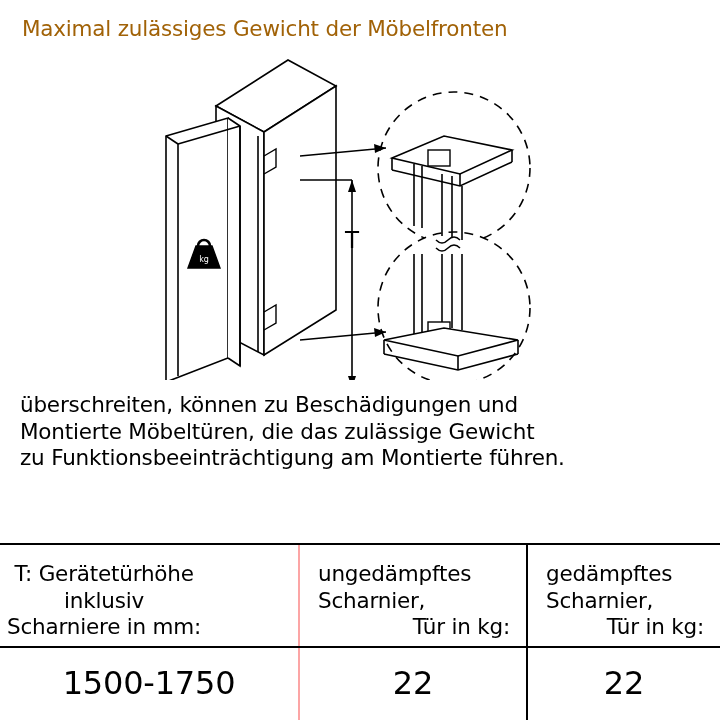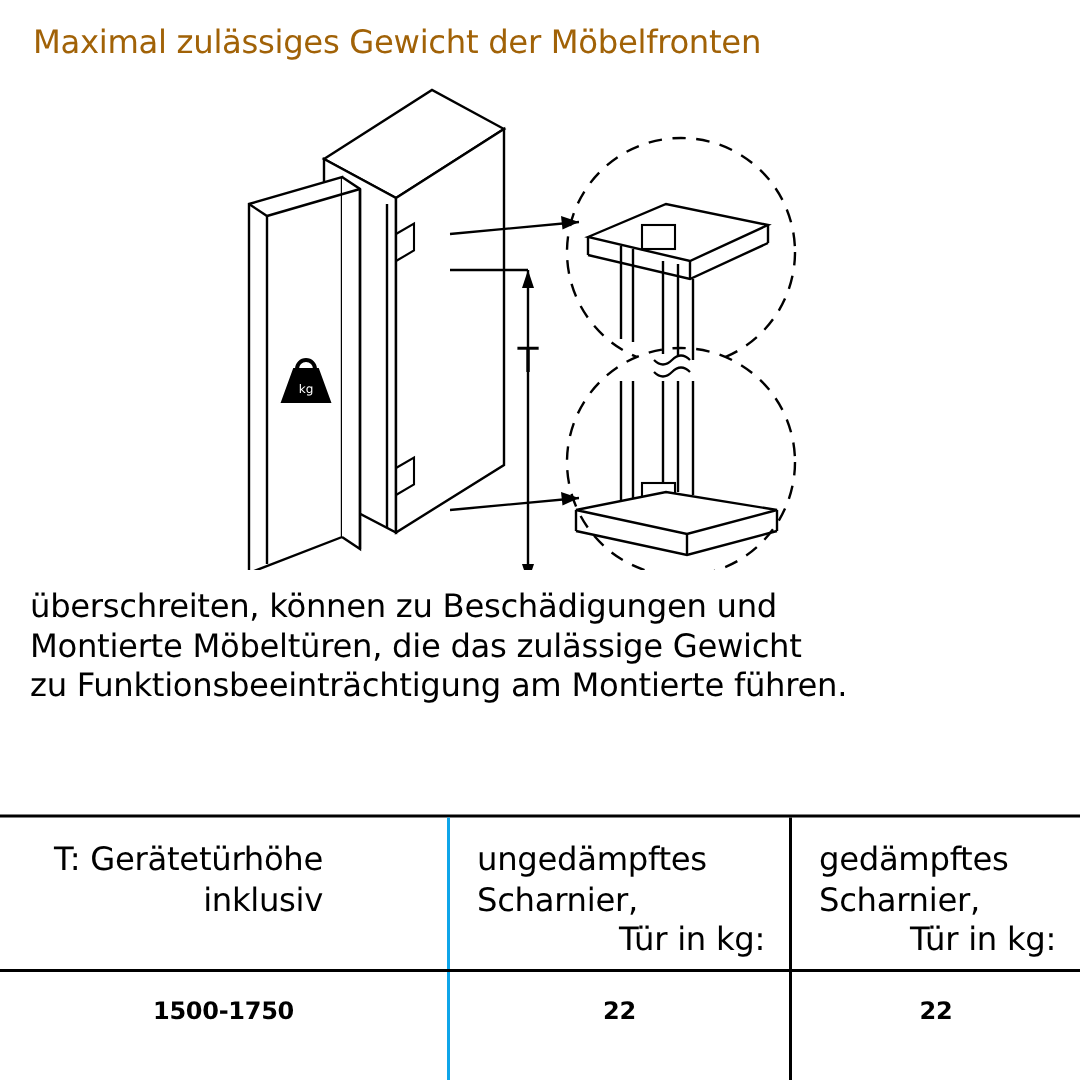--- a/index.html
+++ b/index.html
@@ -58,45 +58,44 @@
     display: flex;
     width: 720px;
   }
   .table .row.header-row { height: 101px; }
   .table .row.value-row { height: 74px; border-top: 2px solid #000; }
   .cell {
     box-sizing: border-box;
     position: relative;
   }
   .c1 { width: 298px; }
-  .c2 { width: 228px; border-left: 2px solid #0ea5e9; }
+  .c2 { width: 228px; border-left: 2px solid #fca5a5; }
   .c3 { width: 194px; border-left: 2px solid #000; }
 
   .hdr-text {
     position: absolute;
     top: 16px;
     font-size: 21.5px;
     line-height: 26.5px;
     letter-spacing: -0.2px;
     white-space: nowrap;
   }
-  .c1 .hdr-text { left: 36px; text-align: right; }
+  .c1 .hdr-text { left: 7px; text-align: center; }
   .c2 .hdr-text, .c3 .hdr-text { left: 18px; text-align: left; }
   .hdr-text .centerline { text-align: right; display: block; }
   .c2 .hdr-text { width: 192px; }
   .c3 .hdr-text { width: 158px; }
 
   .val-text {
     position: absolute;
     top: 16px;
     width: 100%;
     text-align: center;
-    font-size: 16px;
-    letter-spacing: -0.2px;
-    font-weight: bold;
+    font-size: 32px;
+    letter-spacing: -0.2px;
   }
   .c1 .val-text { text-align: center; }
 
   svg { display: block; }
 </style>
 </head>
 <body>
 
 <div class="page">
 
@@ -195,20 +194,21 @@
     <div>zu Funktionsbeeinträchtigung am Montierte führen.</div>
   </div>
 
   <div class="table">
 
     <div class="row header-row">
       <div class="cell c1">
         <div class="hdr-text">
           <span>T: Gerätetürhöhe</span><br>
           <span>inklusiv</span><br>
+          <span>Scharniere in mm:</span>
         </div>
       </div>
       <div class="cell c2">
         <div class="hdr-text">
           <span>ungedämpftes</span><br>
           <span>Scharnier,</span><br>
           <span class="centerline">Tür in kg:</span>
         </div>
       </div>
       <div class="cell c3">

